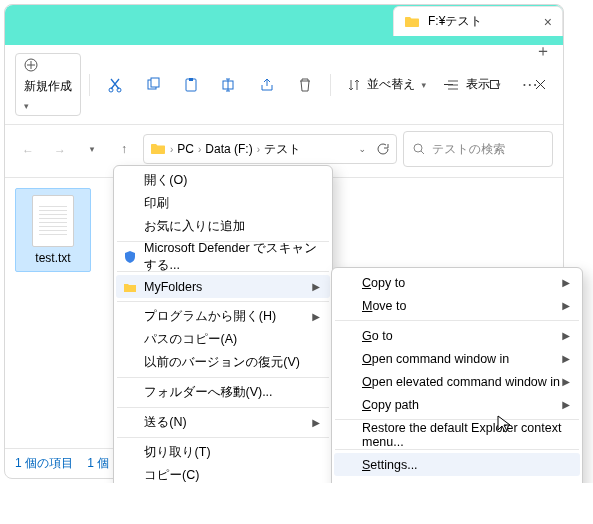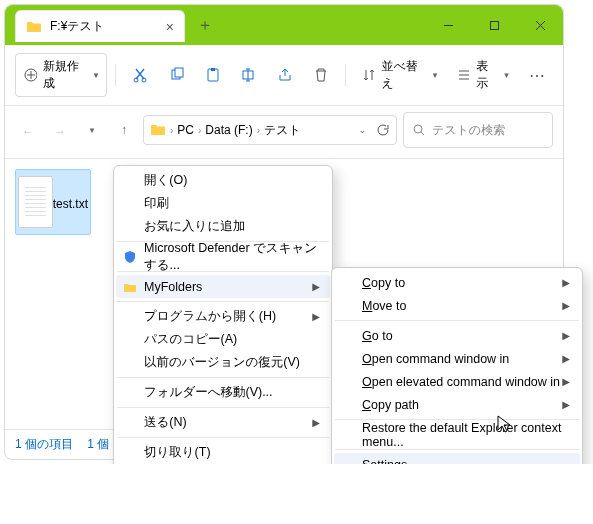--- a/index.html
+++ b/index.html
@@ -25,25 +25,26 @@
     width: 560px;
     border: 1px solid var(--border2);
     border-radius: 8px;
     overflow: visible;
     background: #fff;
     position: relative;
     margin: 4px;
   }
   .titlebar {
     display: flex;
-    align-items: center;
+    align-items: flex-end;
     height: 40px;
     padding-left: 10px;
-    background: #84cc16;
+    background: #5eead4;
     border-radius: 8px 8px 0 0;
+    flex-direction: column;
   }
   .tab {
     display: flex;
     align-items: center;
     gap: 8px;
     background: #fff;
     border: 1px solid var(--border);
     border-bottom: none;
     border-radius: 6px 6px 0 0;
     padding: 6px 10px;
@@ -58,24 +59,25 @@
   .winctrls { margin-left:auto; display:flex; }
   .winbtn { width:46px; height:32px; display:flex; align-items:center; justify-content:center; color:#333; }
   .toolbar {
     display:flex;
     align-items:center;
     gap:4px;
     padding: 8px 10px;
     border-bottom: 1px solid var(--border);
   }
   .btn-new {
-    display:flex; align-items:center; gap:6px;
+    display:flex; align-items:flex-start; gap:6px;
     border:1px solid var(--border2);
     border-radius:4px;
     padding:4px 8px;
+    flex-direction:column;
   }
   .tbicon { width:34px; height:30px; display:flex; align-items:center; justify-content:center; color:var(--icon); border-radius:4px; }
   .tb-label { display:flex; align-items:center; gap:6px; padding:4px 8px; border-radius:4px; }
   .chev { font-size:9px; color:#666; }
   .sep { width:1px; height:22px; background:var(--border); margin:0 4px; }
   .addrbar {
     display:flex; align-items:center; gap:6px;
     padding:6px 10px 10px;
     border-bottom: 1px solid var(--border);
   }
@@ -95,21 +97,21 @@
     width:150px;
     display:flex; align-items:center; gap:6px;
     border:1px solid var(--border2);
     border-radius:4px;
     padding:3px 8px;
     height:36px;
     color:#888;
   }
   .content { height:270px; position:relative; padding:10px; }
   .fileitem {
-    display:flex; flex-direction:row; align-items:center;
+    display:flex; flex-direction:column; align-items:center;
     width:76px;
     padding:6px 2px;
     border:1px solid var(--select-border);
     background: var(--select);
     border-radius:2px;
   }
   .fileicon { width:42px; height:52px; background:#fff; border:1px solid #d0d0d0; border-radius:2px; position:relative; overflow:hidden; }
   .fileicon::before { content:""; position:absolute; top:10px; left:6px; right:6px; height:30px;
     background: repeating-linear-gradient(#e0e0e0 0 1px, transparent 1px 4px); }
   .status {

